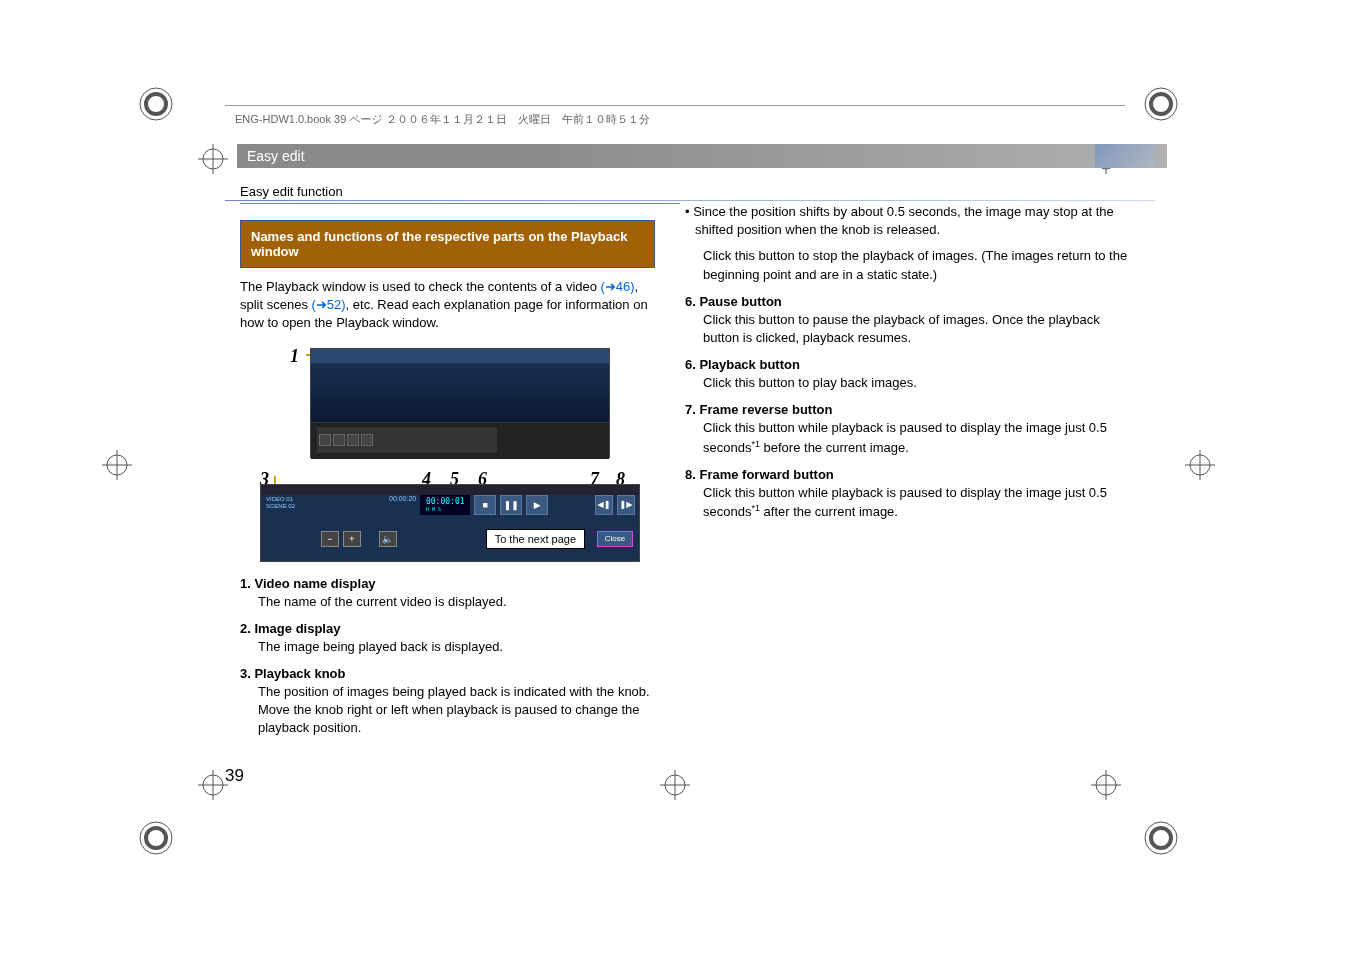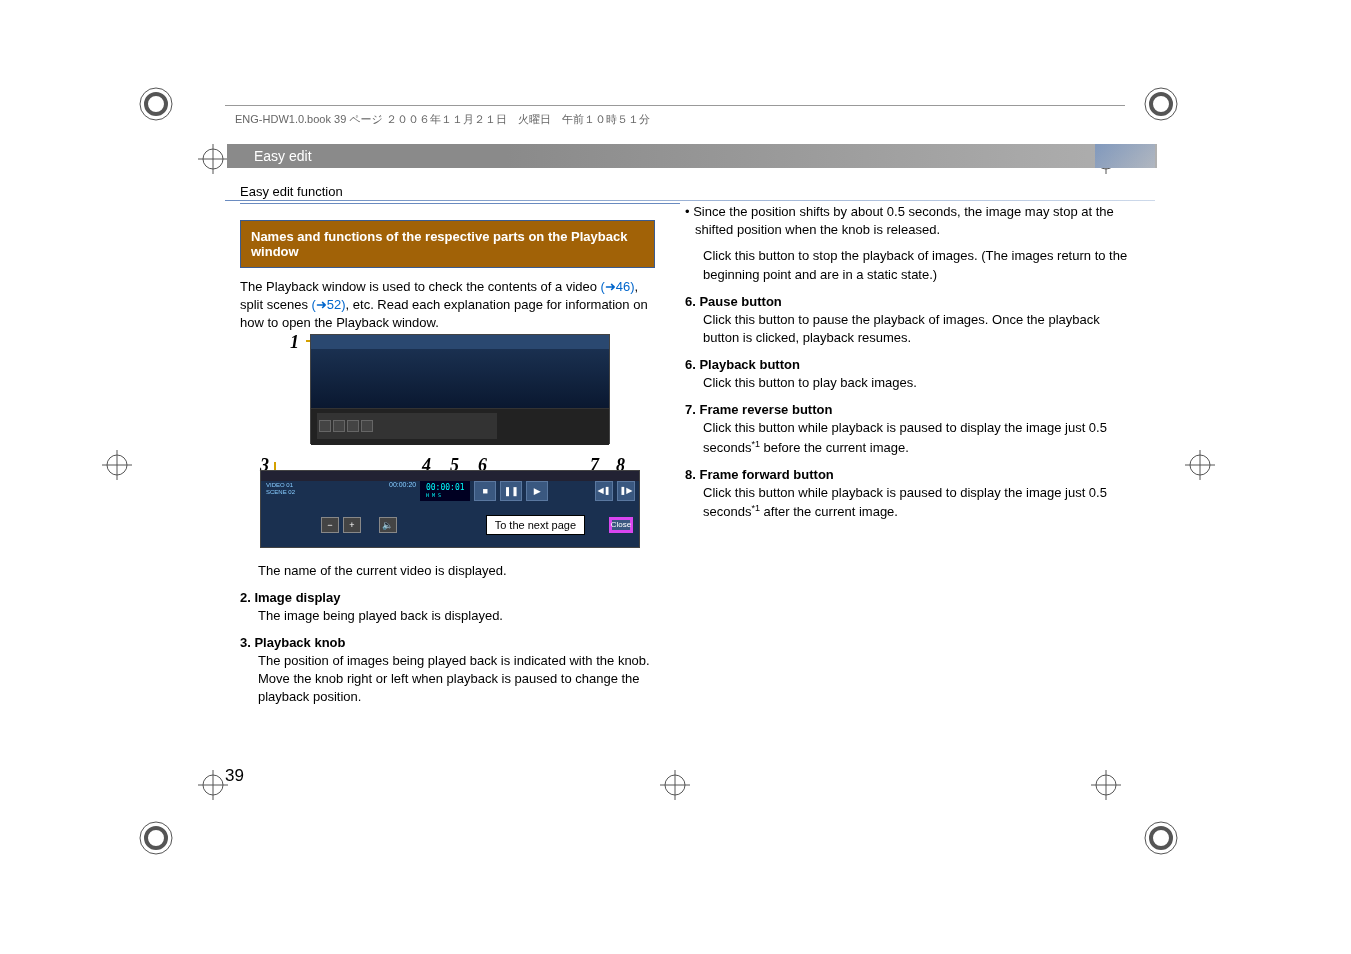--- a/index.html
+++ b/index.html
@@ -4,51 +4,51 @@
 <style>
   * { margin: 0; padding: 0; box-sizing: border-box; }
   body { font-family: Arial, Helvetica, sans-serif; font-size: 13px; color: #000; background: #fff; width: 1351px; height: 954px; position: relative; }
   
   .print-mark { position: absolute; }
   .print-mark svg { display: block; }
   
   .header-line { position: absolute; top: 112px; left: 235px; font-size: 11px; color: #666; }
   .header-rule { position: absolute; top: 105px; left: 225px; width: 900px; height: 1px; background: #999; }
   
-  .section-bar { position: absolute; top: 144px; left: 227px; width: 930px; height: 24px; background: linear-gradient(to right, #8a8a8a 0%, #8a8a8a 30%, #b0b0b0 100%); color: #fff; padding: 4px 27px; font-size: 14px; }
+  .section-bar { position: absolute; top: 144px; left: 237px; width: 930px; height: 24px; background: linear-gradient(to right, #8a8a8a 0%, #8a8a8a 30%, #b0b0b0 100%); color: #fff; padding: 4px 10px; font-size: 14px; }
   .section-bar-slash { position: absolute; top: 144px; right: 196px; width: 60px; height: 24px; background: linear-gradient(135deg, rgba(100,140,200,0.6), rgba(180,200,230,0.3)); }
   
   .subheader { position: absolute; top: 184px; left: 240px; width: 440px; border-bottom: 1px solid #6a8bc0; padding-bottom: 4px; font-size: 13px; }
   .subheader-rule { position: absolute; top: 200px; left: 225px; width: 930px; height: 1px; background: linear-gradient(to right, #6a8bc0 0%, #cdd9ea 100%); }
   
   .content-left { position: absolute; top: 220px; left: 240px; width: 415px; }
   .content-right { position: absolute; top: 203px; left: 685px; width: 450px; }
   
   .title-box { background: #a16207; color: #fff; padding: 8px 10px; font-weight: bold; font-size: 13px; margin-bottom: 10px; border: 1px solid #3a5b90; }
   
-  .intro { font-size: 13px; line-height: 1.4; margin-bottom: 1px; }
+  .intro { font-size: 13px; line-height: 1.4; margin-bottom: 15px; }
   .link { color: #0066cc; }
   
   .figure { position: relative; width: 380px; margin-left: 20px; margin-bottom: 14px; }
   .fig-top { position: relative; width: 300px; height: 110px; margin-left: 50px; background: #1a2840; border: 1px solid #444; }
   .fig-top-bar { height: 14px; background: #2a4870; }
   .fig-top-img { height: 60px; background: linear-gradient(#1a3050, #0a1830); border-bottom: 1px solid #333; }
   .fig-top-ctrl { height: 36px; background: #222; padding: 4px; }
   .fig-top-ctrl-inner { width: 180px; height: 26px; background: #333; margin-left: 2px; display: flex; align-items: center; gap: 2px; padding: 2px; font-size: 6px; color: #6af; }
   .mini-btn { width: 12px; height: 12px; background: #444; border: 1px solid #666; }
   
   .fig-bottom { position: relative; width: 380px; height: 78px; background: #1a3050; margin-top: 26px; border: 1px solid #444; }
   .fig-bottom-bar { height: 10px; background: #223; }
   .fig-bottom-row1 { height: 30px; display: flex; align-items: flex-start; padding: 0 4px; gap: 4px; }
   .fig-info { width: 120px; height: 26px; font-size: 6px; color: #8cf; line-height: 1.2; padding: 1px; }
   .fig-digits { width: 50px; height: 20px; background: #002; color: #0ff; font-size: 8px; font-family: monospace; display: flex; align-items: center; justify-content: center; }
   .fig-ctrl-btn { width: 22px; height: 20px; background: #3a5880; border: 1px solid #5a78a0; display: flex; align-items: center; justify-content: center; color: #fff; font-size: 9px; }
   .fig-bottom-row2 { height: 28px; display: flex; align-items: center; gap: 4px; padding: 0 60px; position: relative; }
   .fig-small-btn { width: 18px; height: 16px; background: #444; border: 1px solid #888; color: #fff; font-size: 9px; display: flex; align-items: center; justify-content: center; }
-  .fig-close { position: absolute; right: 6px; width: 24px; height: 16px; background: #3a5880; border: 3px solid #d946ef; color: #fff; font-size: 8px; display: flex; align-items: center; justify-content: center; }
+  .fig-close { position: absolute; right: 6px; width: 36px; height: 16px; background: #3a5880; border: 1px solid #d946ef; color: #fff; font-size: 8px; display: flex; align-items: center; justify-content: center; }
   
   .num-label { position: absolute; font-weight: bold; font-size: 18px; font-style: italic; font-family: Georgia, serif; }
   .arrow-line { position: absolute; background: #d4a000; }
   
   .next-page-box { position: absolute; background: #fff; border: 1px solid #000; padding: 3px 8px; font-size: 11px; }
   
   .item-block { margin-bottom: 10px; }
   .item-title { font-weight: bold; font-size: 13px; margin-bottom: 2px; }
   .item-body { font-size: 13px; line-height: 1.4; margin-left: 18px; }
   .bullet-body { font-size: 13px; line-height: 1.4; margin-left: 0; text-indent: -10px; padding-left: 10px; margin-bottom: 8px; }
@@ -211,20 +211,21 @@
         <div class="fig-small-btn">+</div>
         <div style="width:10px"></div>
         <div class="fig-small-btn">🔈</div>
         <div class="next-page-box" style="right:54px;bottom:4px;">To the next page</div>
         <div class="fig-close">Close</div>
       </div>
     </div>
   </div>
 
   <div class="item-block">
+    <div class="item-title">1. Video name display</div>
     <div class="item-body">The name of the current video is displayed.</div>
   </div>
   <div class="item-block">
     <div class="item-title">2. Image display</div>
     <div class="item-body">The image being played back is displayed.</div>
   </div>
   <div class="item-block">
     <div class="item-title">3. Playback knob</div>
     <div class="item-body">The position of images being played back is indicated with the knob. Move the knob right or left when playback is paused to change the playback position.</div>
   </div>

